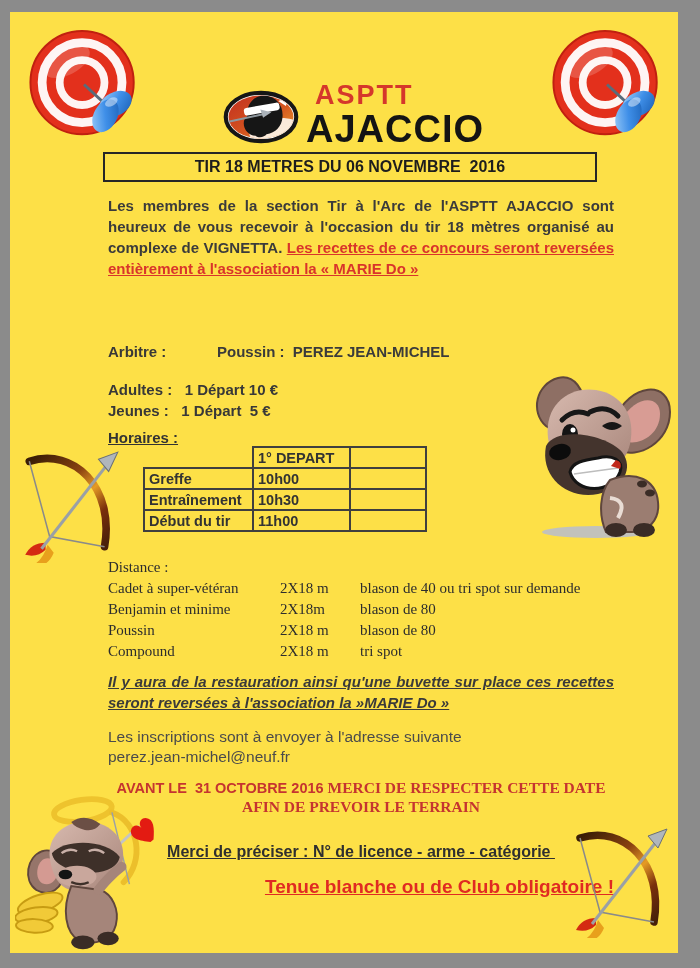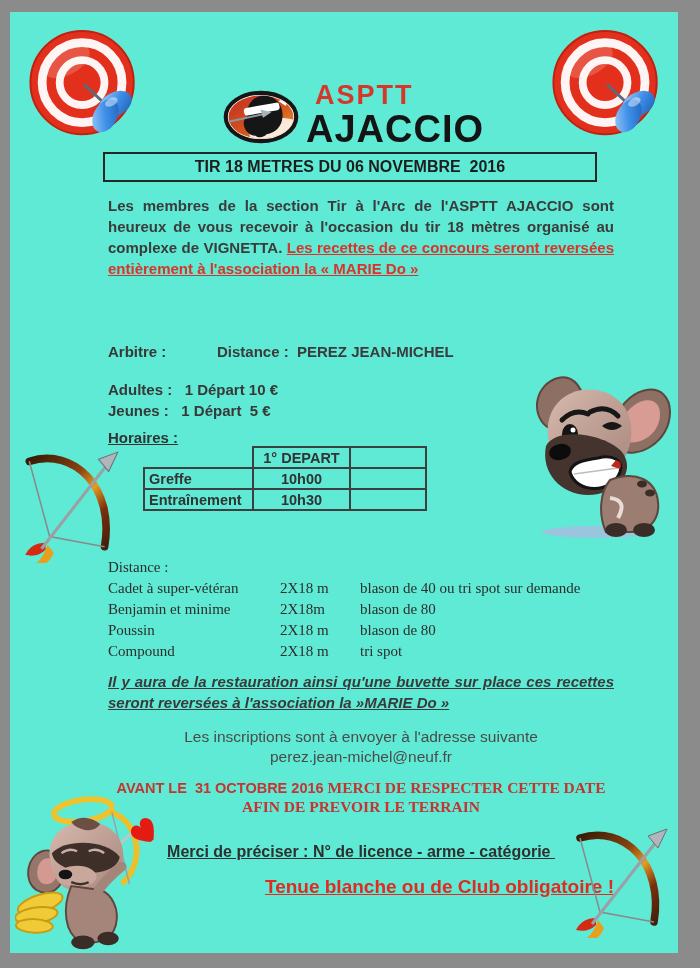--- a/index.html
+++ b/index.html
@@ -4,21 +4,21 @@
 <style>
   html,body{margin:0;padding:0;}
   body{
     width:700px;height:968px;position:relative;overflow:hidden;
     background:#8b8b8b;
     font-family:"Liberation Sans",sans-serif;
     -webkit-font-smoothing:antialiased;
   }
   .page{
     position:absolute;left:10px;top:12px;width:668px;height:941px;
-    background:#5eead4;overflow:hidden;
+    background:#fde047;overflow:hidden;
   }
   .abs{position:absolute;}
 
   
   .logo-asptt{position:absolute;left:305px;top:68px;font-size:27px;font-weight:800;
     color:#d5372b;letter-spacing:2px;}
   .logo-ajaccio{position:absolute;left:296px;top:96px;font-size:38px;font-weight:800;
     color:#141414;letter-spacing:1px;}
 
   .title-box{
@@ -51,38 +51,38 @@
 
   .horaires-label{position:absolute;left:98px;top:417px;font-size:15px;font-weight:bold;
     color:#333;text-decoration:underline;white-space:pre;}
 
   table.h-table{
     position:absolute;left:133px;top:434px;border-collapse:collapse;
     font-size:14.5px;font-weight:bold;color:#333;
   }
   table.h-table td{border:2px solid #3f3f3f;height:19px;padding:0 4px;}
   table.h-table td.blank{border:none;}
-  table.h-table td.c{text-align:center;}
+  table.h-table td.c{}
   table.h-table col.w1{width:109px;} table.h-table col.w2{width:97px;} table.h-table col.w3{width:76px;}
 
   .distance{
     position:absolute;left:98px;top:545px;
     font-family:"Liberation Serif",serif;font-size:15px;line-height:21px;color:#2d2d2d;
   }
   .d-row{white-space:nowrap;}
   .d-cat{display:inline-block;width:172px;white-space:pre;}
   .d-dist{display:inline-block;width:80px;white-space:pre;}
 
   .restauration{
     position:absolute;left:98px;top:659px;width:506px;
     font-size:15px;line-height:21px;font-weight:bold;font-style:italic;
     color:#3a3a3a;text-decoration:underline;text-align:justify;
   }
 
-  .inscriptions{position:absolute;left:98px;top:715px;width:506px;text-align:center;
+  .inscriptions{position:absolute;left:98px;top:715px;width:506px;
     font-size:15.5px;line-height:20px;color:#4b4b4b;}
 
   .deadline{position:absolute;left:98px;top:767px;width:506px;text-align:center;
     line-height:17.5px;color:#c53430;}
   .deadline .dl-sans{font-size:14.5px;font-weight:bold;white-space:pre;}
   .deadline .dl-serif{font-family:"Liberation Serif",serif;font-size:15.5px;font-weight:bold;}
 
   .preciser{position:absolute;left:98px;top:831px;width:506px;text-align:center;
     font-size:16px;font-weight:bold;color:#2f2f2f;text-decoration:underline;white-space:pre;}
 
@@ -163,21 +163,21 @@
   </svg>
   <div class="logo-asptt">ASPTT</div>
   <div class="logo-ajaccio">AJACCIO</div>
 
   <div class="title-box">TIR 18 METRES DU 06 NOVEMBRE  2016</div>
 
   <div class="intro"><span>Les membres de la section Tir à l'Arc de l'ASPTT AJACCIO sont heureux de vous recevoir à l'occasion du tir 18 mètres organisé au complexe de VIGNETTA. </span><span class="hl">Les recettes de ce concours seront reversées entièrement à l'association la « MARIE Do »</span></div>
 
 
   <div class="row-line arbitre">
-    <span class="lbl">Arbitre :</span><span class="val">Distance :  PEREZ JEAN-MICHEL</span>
+    <span class="lbl">Arbitre :</span><span class="val">Poussin :  PEREZ JEAN-MICHEL</span>
   </div>
 
   <div class="row-line engagement">
     <span class="eng-lines">
       <div>Adultes :   1 Départ 10 €</div>
       <div>Jeunes :   1 Départ  5 €</div>
     </span>
   </div>
 
   <div class="horaires-label">Horaires :</div>
@@ -196,20 +196,25 @@
     <tr>
       <td>Greffe</td>
       <td class="c">10h00</td>
       <td></td>
     </tr>
     <tr>
       <td>Entraînement</td>
       <td class="c">10h30</td>
       <td></td>
     </tr>
+    <tr>
+      <td>Début du tir</td>
+      <td class="c">11h00</td>
+      <td></td>
+    </tr>
   </tbody>
     </table>
 
   <svg class="abs" style="left:5px;top:433px" width="112" height="118" viewBox="0 0 110 116">
     <path d="M14,16 C58,2 98,42 88,100" stroke="url(#bowGrad)" stroke-width="7.5" fill="none" stroke-linecap="round"></path>
     <path d="M14,16 L34,90 L88,100" stroke="#8a8a8a" stroke-width="1.5" fill="none"></path>
     <path d="M30,96 q-14,0 -20,12 q12,3 20,-5 Z" fill="#d42a12"></path>
     <path d="M32,98 q-4,14 -14,20 q14,3 20,-12 Z" fill="#e8a01c"></path>
     <line x1="26" y1="102" x2="90" y2="20" stroke="#9aa0a6" stroke-width="3"></line>
     <path d="M101,7 L82,14 L92,26 Z" fill="#b0b6bc" stroke="#6a7076" stroke-width="1"></path>

